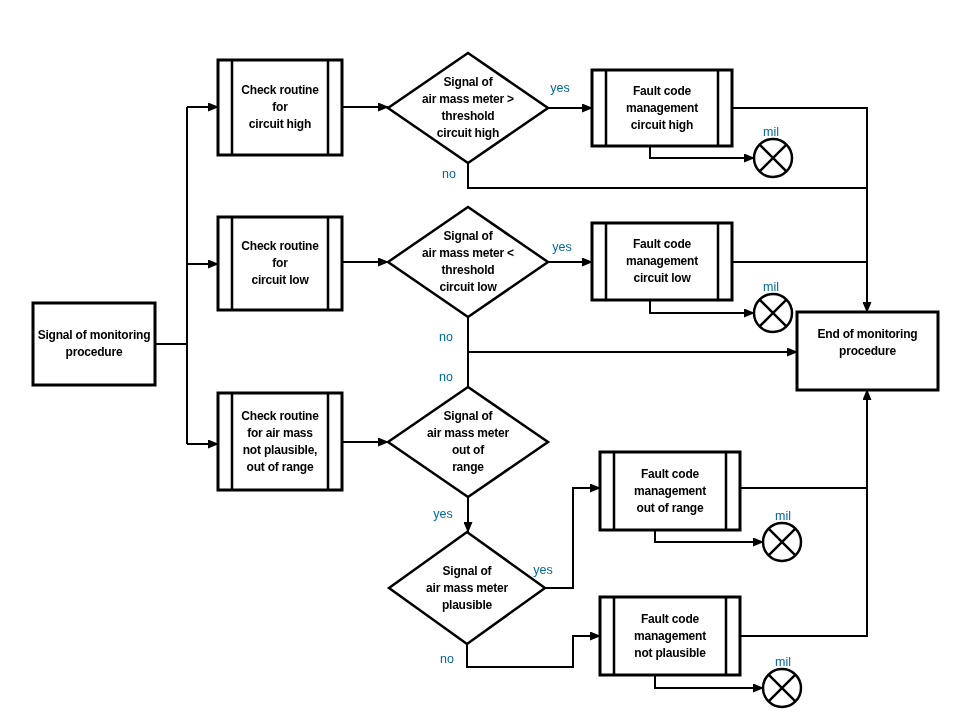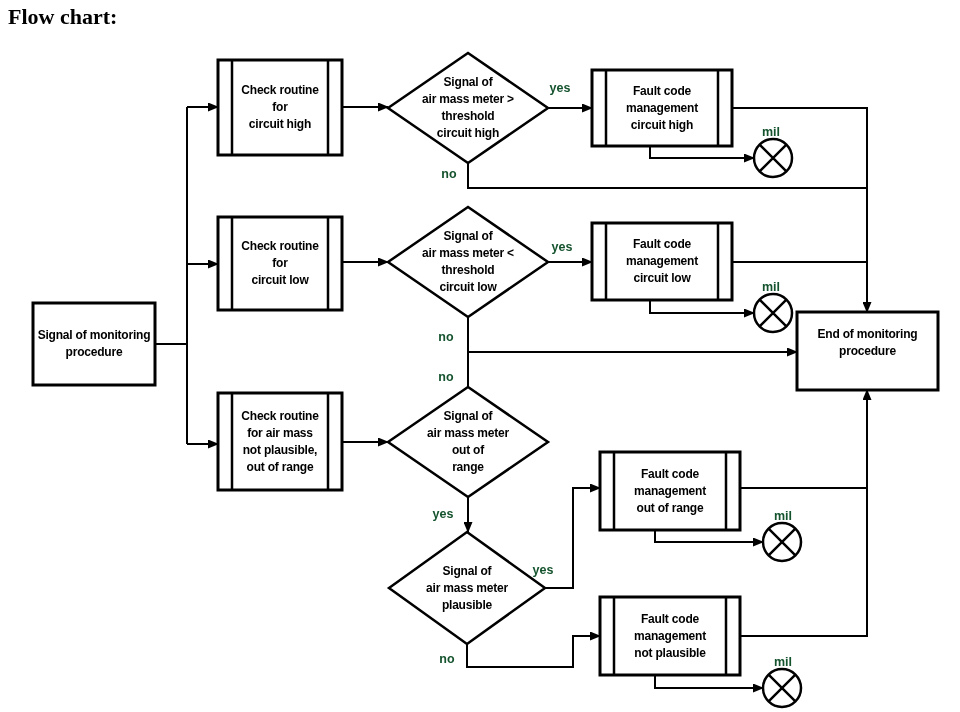--- a/index.html
+++ b/index.html
@@ -5,21 +5,21 @@
   html,body{margin:0;padding:0;background:#ffffff;}
   #canvas{position:relative;width:960px;height:712px;background:#ffffff;overflow:hidden;
           font-family:"Liberation Sans",sans-serif;}
   #connector-layer{position:absolute;left:0;top:0;width:960px;height:712px;}
   .page-title{position:absolute;left:8px;top:4px;font-family:"Liberation Serif",serif;
               font-weight:bold;font-size:22px;color:#000;}
   .node-label{position:absolute;display:flex;align-items:center;justify-content:center;
               text-align:center;white-space:pre-line;font-size:12px;line-height:17px;
               font-weight:bold;color:#000;letter-spacing:-0.2px;}
   .edge-label{position:absolute;transform:translate(-50%,-50%);font-size:12.5px;
-              font-weight:bold;color:#14532d;white-space:nowrap;}
+              font-weight:normal;color:#0369a1;white-space:nowrap;}
 </style>
 </head>
 <body>
 
 <div id="canvas">
 
   <svg id="connector-layer" viewBox="0 0 960 712" xmlns="http://www.w3.org/2000/svg">
     <defs>
       <marker id="arrow" markerWidth="11" markerHeight="9" refX="10" refY="4.5" orient="auto" markerUnits="userSpaceOnUse">
         <path d="M0,0 L11,4.5 L0,9 z" fill="#000"></path>
@@ -102,21 +102,20 @@
         <circle cx="782" cy="542" r="19"></circle>
         <path d="M768.6,528.6 L795.4,555.4 M795.4,528.6 L768.6,555.4"></path>
       </g>
       <g>
         <circle cx="782" cy="688" r="19"></circle>
         <path d="M768.6,674.6 L795.4,701.4 M795.4,674.6 L768.6,701.4"></path>
       </g>
     </g>
   </svg>
 
-  <div class="page-title">Flow chart:</div>
 
   <div class="node-label" style="left:33px;top:303px;width:122px;height:82px;">Signal of monitoring
 procedure</div>
   <div class="node-label" style="left:218px;top:60px;width:124px;height:95px;">Check routine
 for
 circuit high</div>
   <div class="node-label" style="left:218px;top:217px;width:124px;height:93px;">Check routine
 for
 circuit low</div>
   <div class="node-label" style="left:218px;top:393px;width:124px;height:97px;">Check routine

